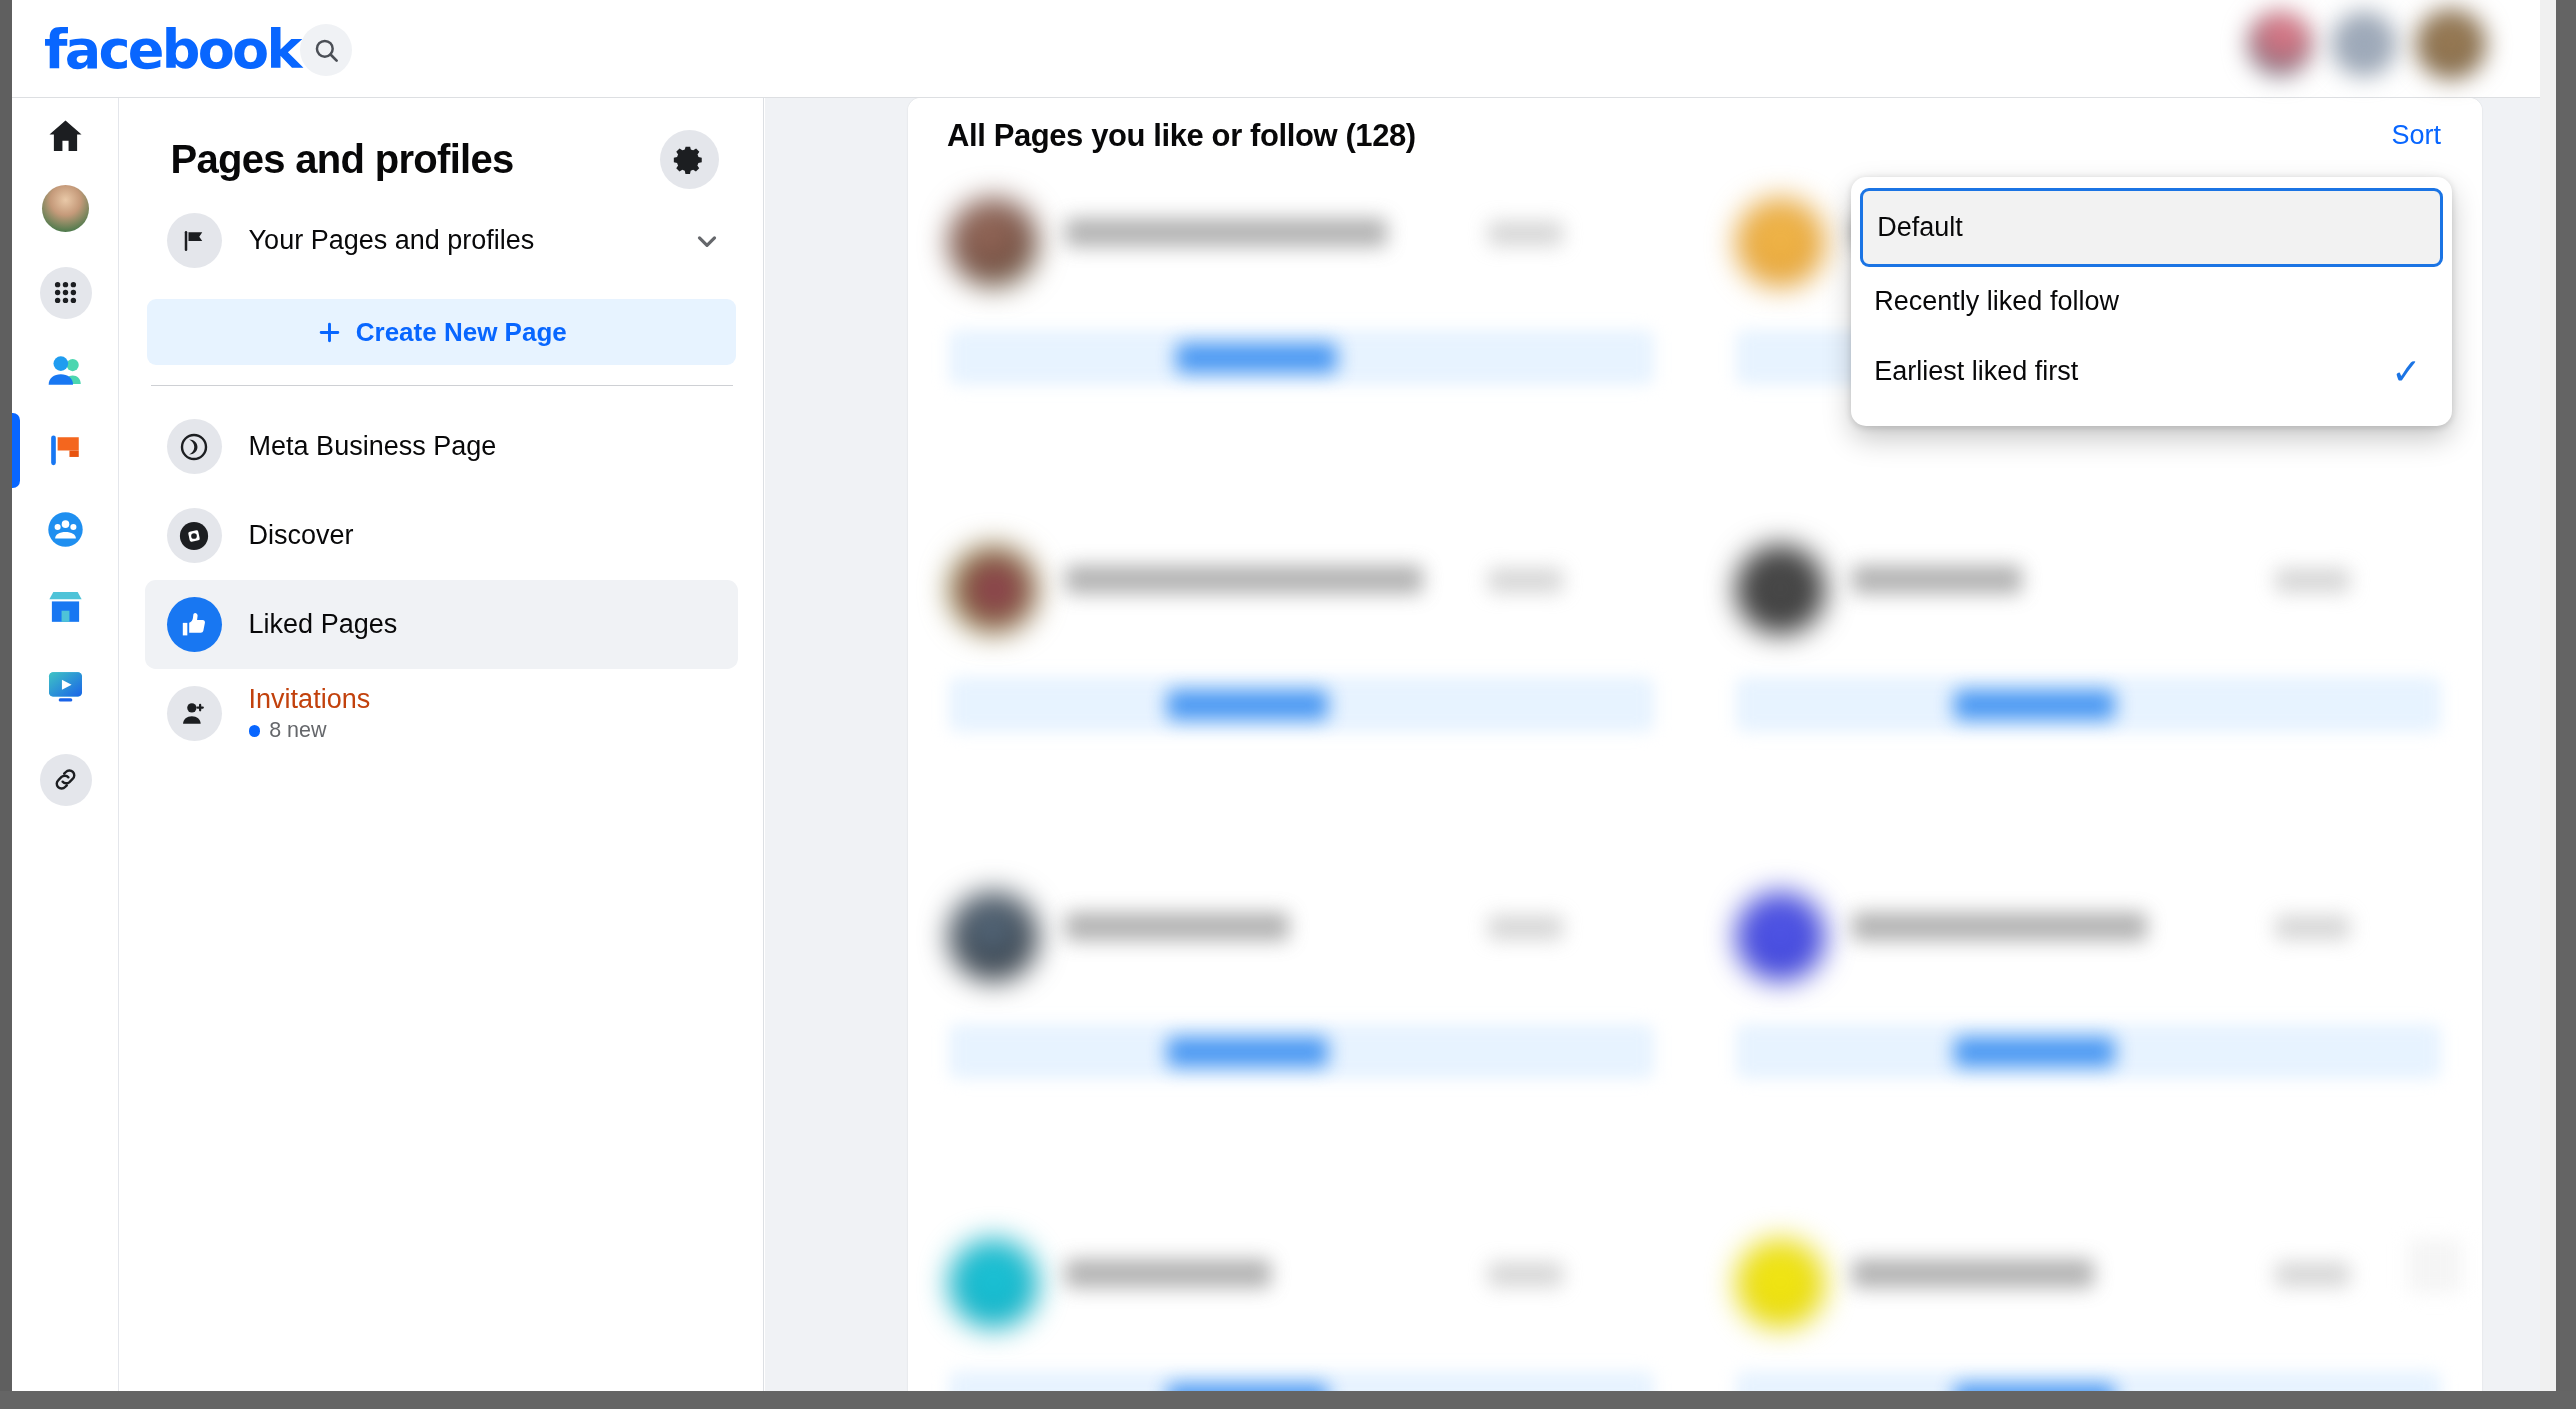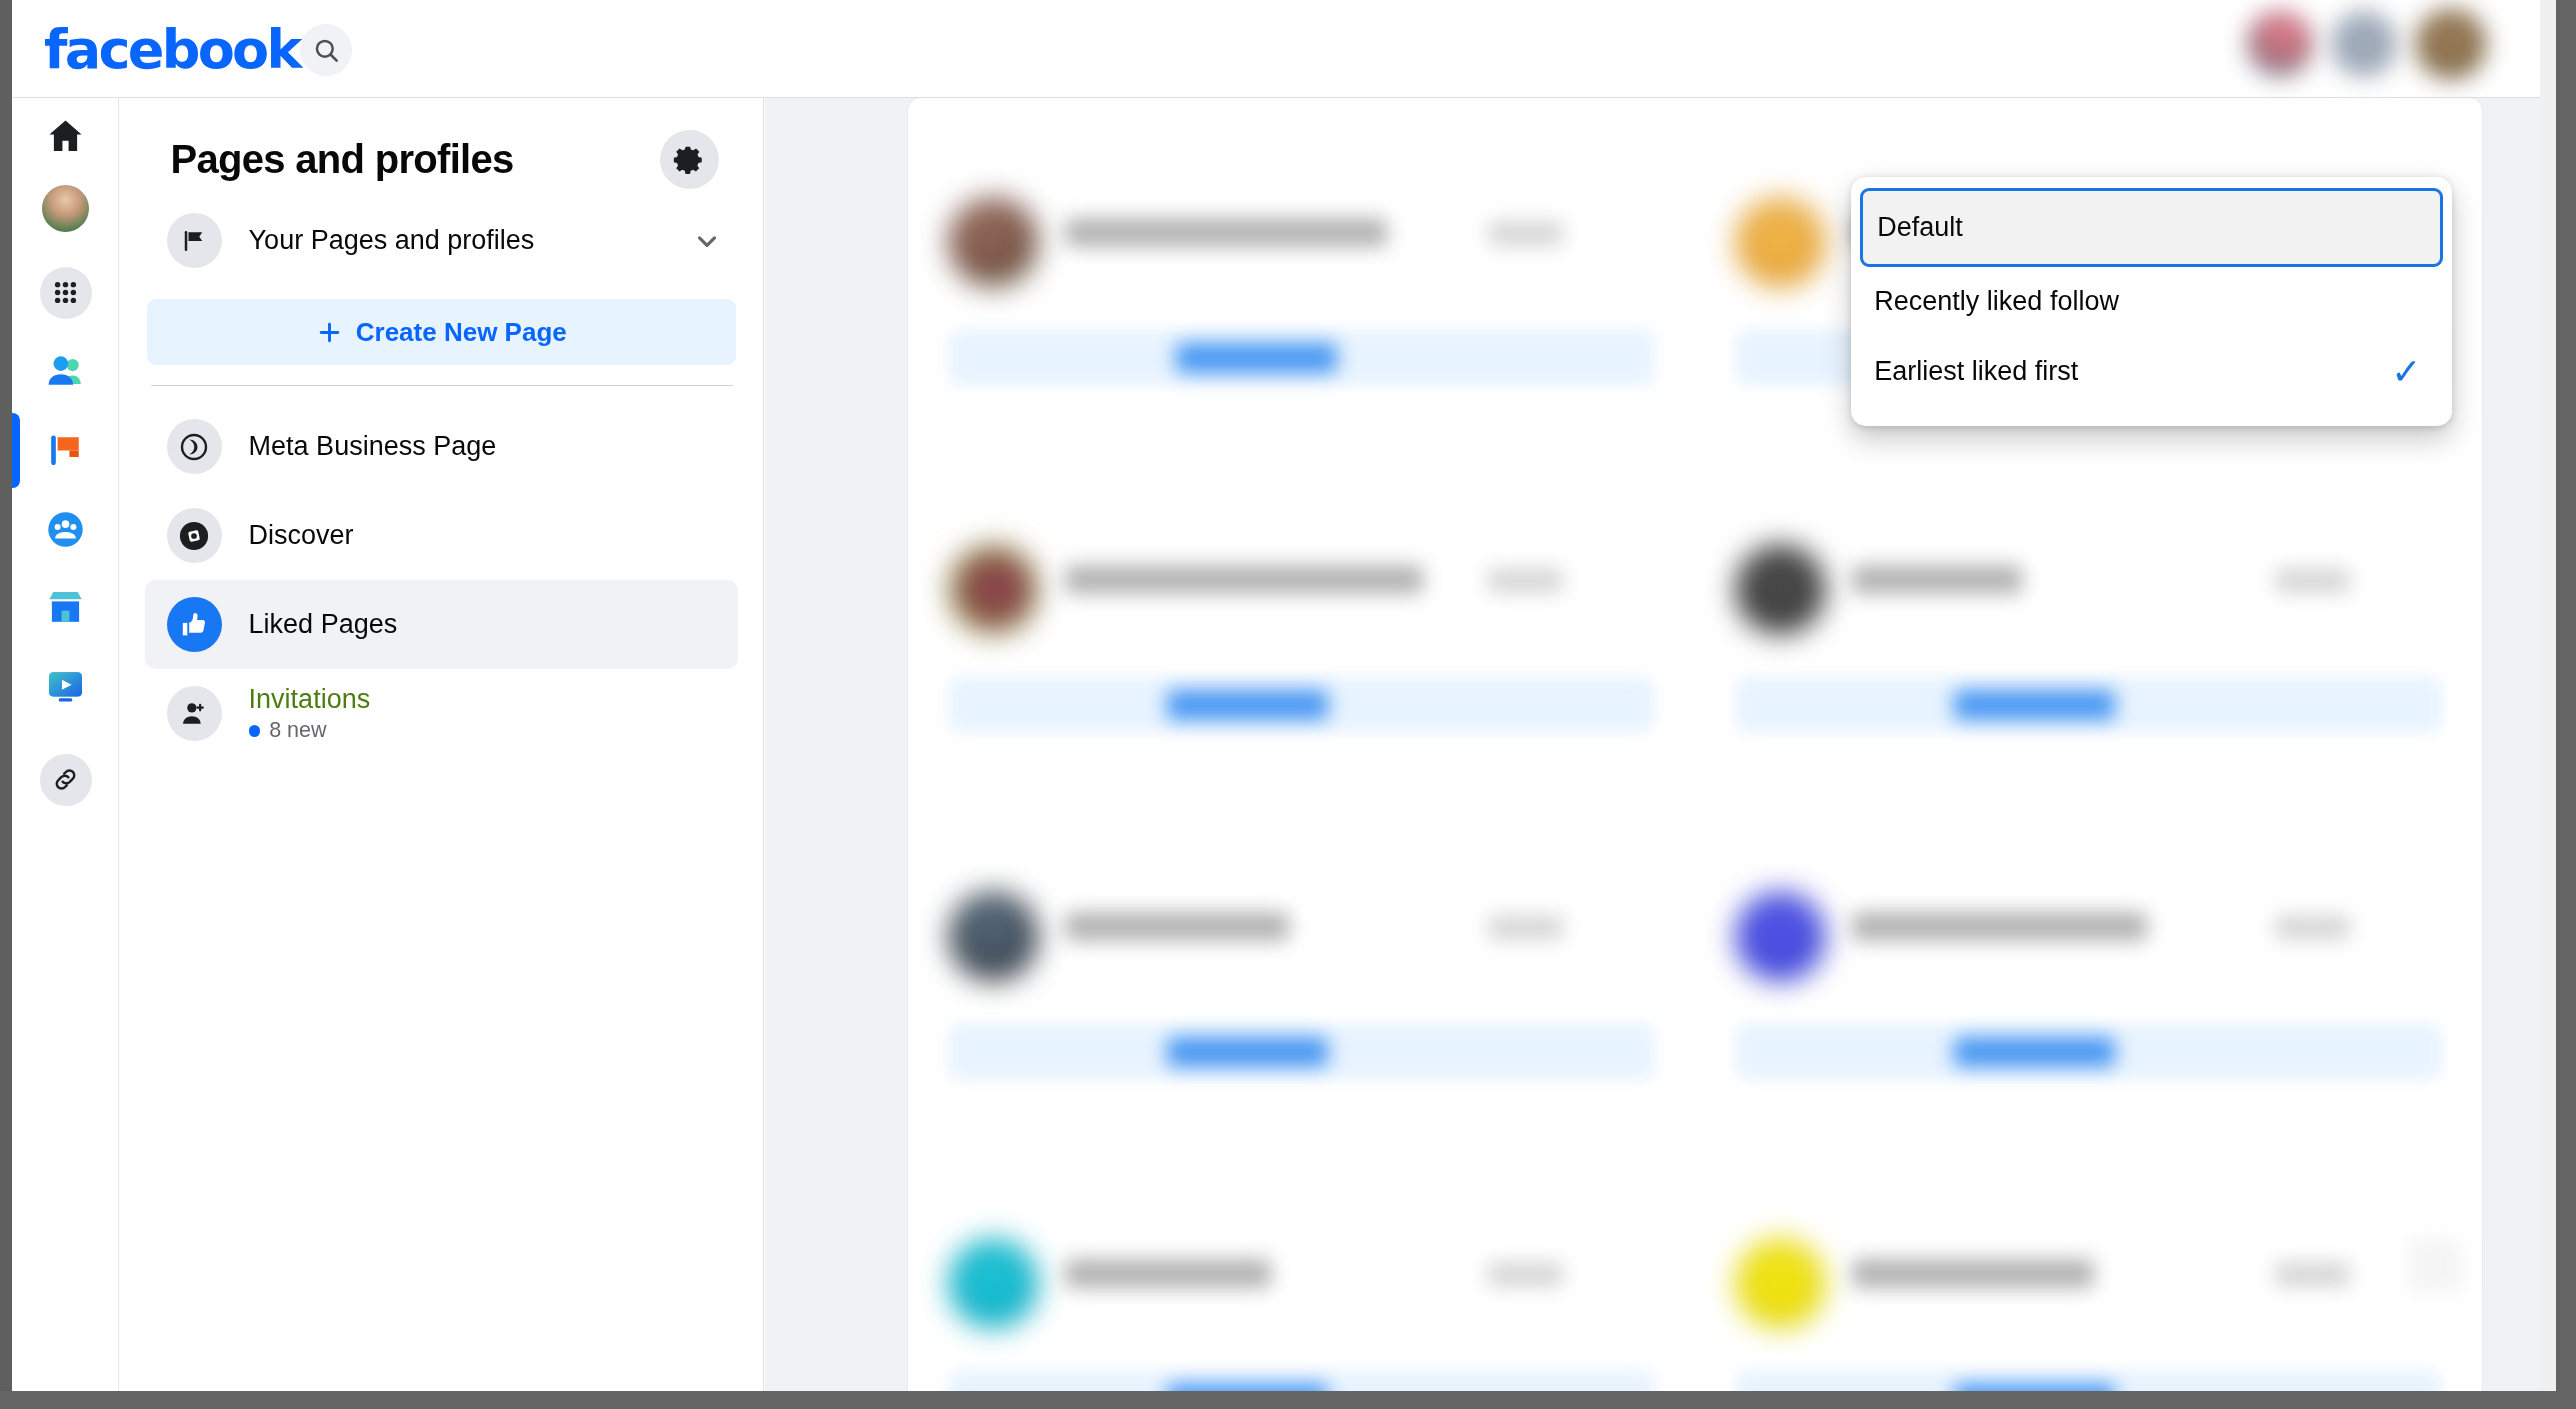--- a/index.html
+++ b/index.html
@@ -478,32 +478,36 @@
 
       <div class="panel-row">
         <div class="row-icon">
           <svg width="32" height="32" viewBox="0 0 24 24">
             <circle cx="10.4" cy="7.4" r="3.5" fill="#1c1e21"></circle>
             <path d="M3.8 19.4c0-3.6 2.9-5.8 6.6-5.8s6.6 2.2 6.6 5.8z" fill="#1c1e21"></path>
             <path d="M16.6 5.2v4M14.6 7.2h4" stroke="#1c1e21" stroke-width="1.7" stroke-linecap="round"></path>
           </svg>
         </div>
         <div class="row-sub">
-          <div style="font-size:27px;color:#4d7c0f;">Invitations</div>
+          <div style="font-size:27px;color:#c2410c;">Invitations</div>
           <div class="row-sub-line">
             <span class="blue-dot"></span>
             <span>8 new</span>
           </div>
         </div>
       </div>
     </div>
 
     <div class="main">
       <div class="content-card">
 
+        <div class="content-header">
+          <div class="content-title">All Pages you like or follow (128)</div>
+          <div class="sort-link">Sort</div>
+        </div>
 
         <div class="rows">
 
           <div class="row-pair" style="top:0px;">
             <div class="page-cell">
               <div class="cell-avatar" style="background:radial-gradient(circle at 45% 40%, #a07262 0%, #6f4a3e 55%, #5f7a4a 95%);"></div>
               <div class="cell-name" style="width:322px;"></div>
               <div class="cell-tag" style="left:580px;"></div>
               <div class="cell-action"></div>
               <div class="cell-action-text" style="left:268px;"></div>

